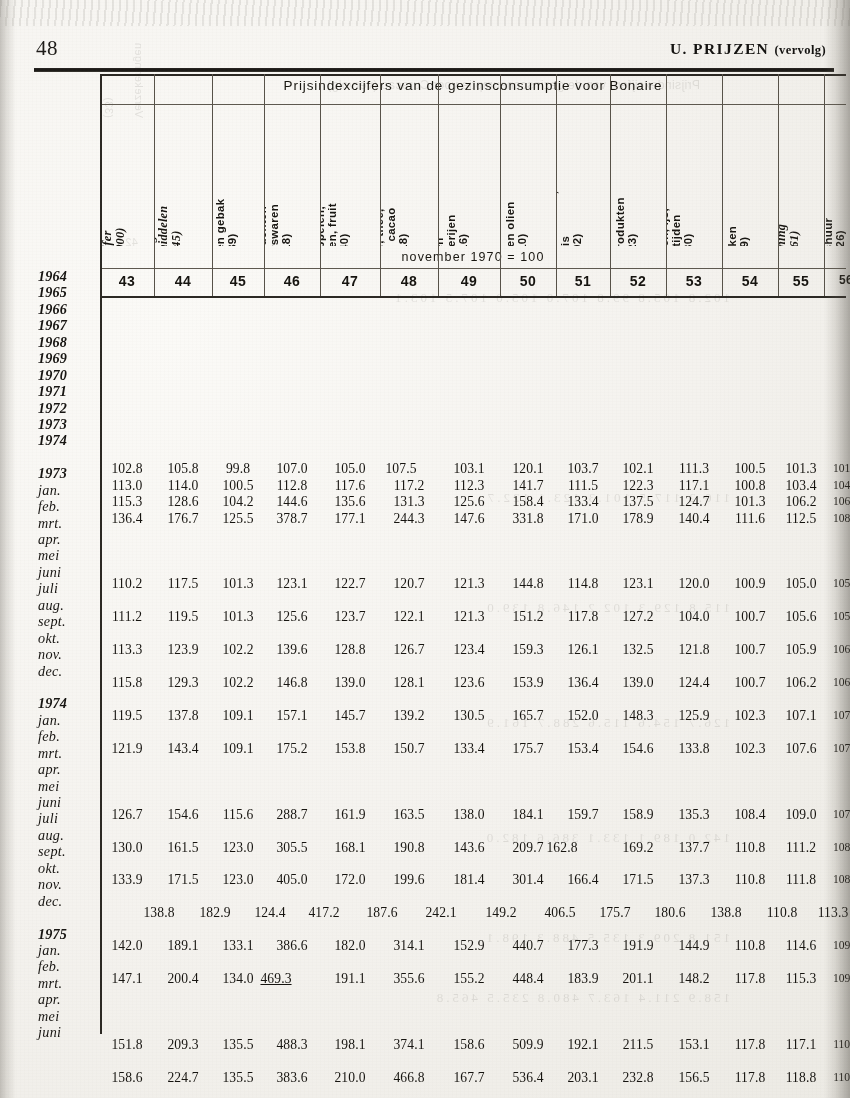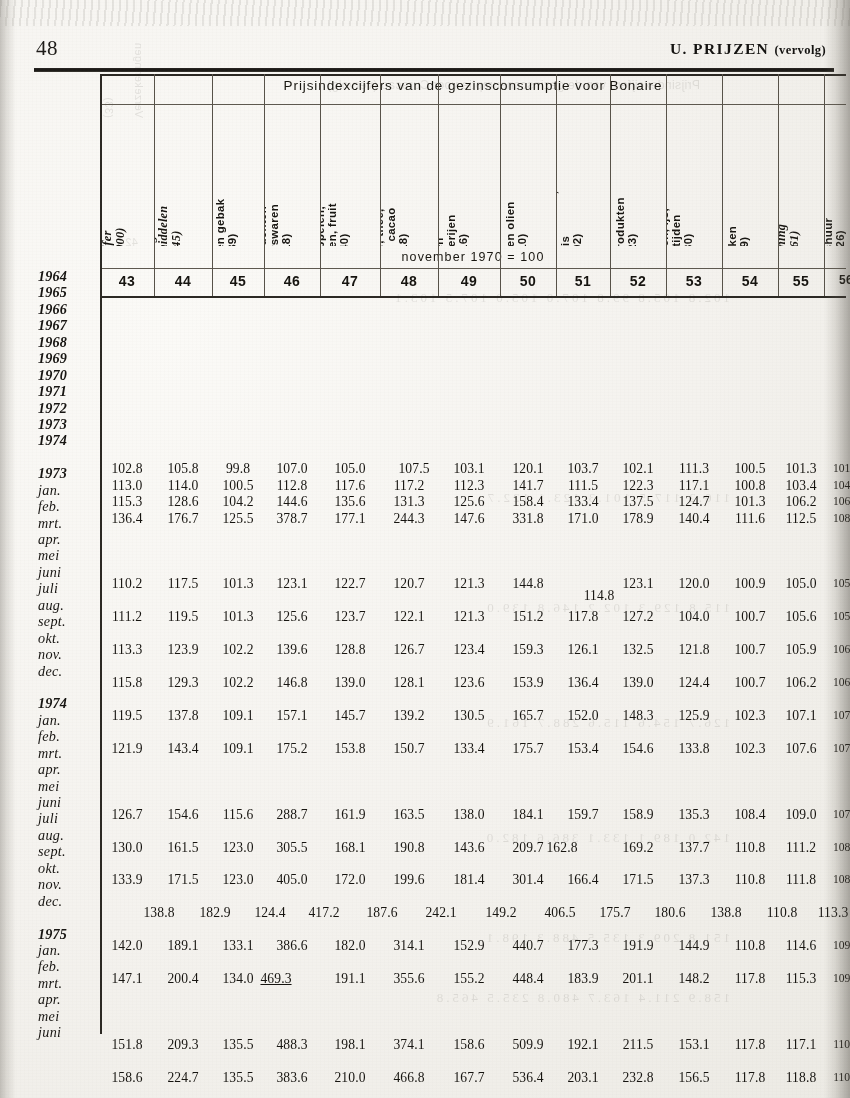--- a/index.html
+++ b/index.html
@@ -277,21 +277,21 @@
         <div class="vline" style="left: 724px; height: 222px;"></div>
         <div class="vline thick" style="left: 0px; height: 960px;"></div>
       </div>
     <div id="body">
         <div class="drow" style="top: 193.15px;">
           <div class="cell" style="left: 0px; width: 54px;">102.8</div>
           <div class="cell" style="left: 54px; width: 58px;">105.8</div>
           <div class="cell" style="left: 112px; width: 52px;">99.8</div>
           <div class="cell" style="left: 164px; width: 56px;">107.0</div>
           <div class="cell" style="left: 220px; width: 60px;">105.0</div>
-          <div class="cell" style="left: 285px; width: 58px;">107.5</div>
+          <div class="cell" style="left: 272px; width: 58px;">107.5</div>
           <div class="cell" style="left: 338px; width: 62px;">103.1</div>
           <div class="cell" style="left: 400px; width: 56px;">120.1</div>
           <div class="cell" style="left: 456px; width: 54px;">103.7</div>
           <div class="cell" style="left: 510px; width: 56px;">102.1</div>
           <div class="cell" style="left: 566px; width: 56px;">111.3</div>
           <div class="cell" style="left: 622px; width: 56px;">100.5</div>
           <div class="cell" style="left: 678px; width: 46px;">101.3</div>
           <div class="cell tiny" style="left: 724px; width: 44px;">101.7</div>
         </div>
         <div class="drow" style="top: 209.6px;">
@@ -344,21 +344,21 @@
         </div>
         <div class="drow" style="top: 308.3px;">
           <div class="cell" style="left: 0px; width: 54px;">110.2</div>
           <div class="cell" style="left: 54px; width: 58px;">117.5</div>
           <div class="cell" style="left: 112px; width: 52px;">101.3</div>
           <div class="cell" style="left: 164px; width: 56px;">123.1</div>
           <div class="cell" style="left: 220px; width: 60px;">122.7</div>
           <div class="cell" style="left: 280px; width: 58px;">120.7</div>
           <div class="cell" style="left: 338px; width: 62px;">121.3</div>
           <div class="cell" style="left: 400px; width: 56px;">144.8</div>
-          <div class="cell" style="left: 472px; width: 54px; margin-top: 12px;">114.8</div>
+          <div class="cell" style="left: 456px; width: 54px;">114.8</div>
           <div class="cell" style="left: 510px; width: 56px;">123.1</div>
           <div class="cell" style="left: 566px; width: 56px;">120.0</div>
           <div class="cell" style="left: 622px; width: 56px;">100.9</div>
           <div class="cell" style="left: 678px; width: 46px;">105.0</div>
           <div class="cell tiny" style="left: 724px; width: 44px;">105.4</div>
         </div>
         <div class="drow" style="top: 341.2px;">
           <div class="cell" style="left: 0px; width: 54px;">111.2</div>
           <div class="cell" style="left: 54px; width: 58px;">119.5</div>
           <div class="cell" style="left: 112px; width: 52px;">101.3</div>

